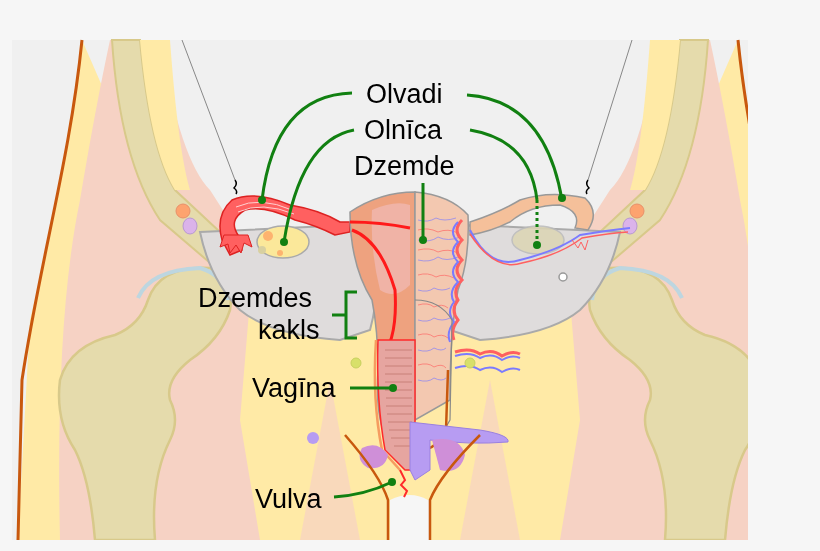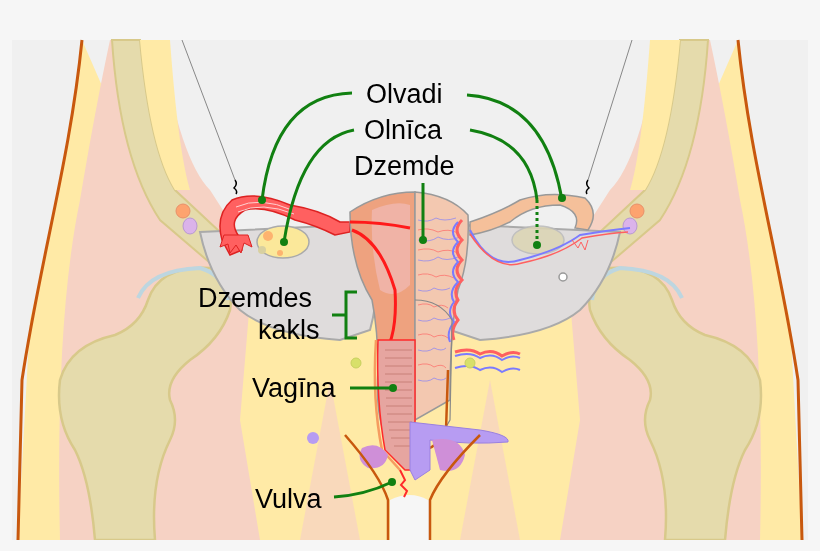--- a/index.html
+++ b/index.html
@@ -1,16 +1,16 @@
 <!DOCTYPE html>
 <html><head>
   <meta charset="utf-8">
   <style>
     html, body { margin: 0; padding: 0; background: #f6f6f6; }
-    .canvas { position: relative; width: 820px; height: 551px; overflow: hidden; background: #3b82f6; }
+    .canvas { position: relative; width: 748px; height: 551px; overflow: hidden; background: #3b82f6; }
     svg { position: absolute; left: 0; top: 0; }
     .lbl { font-family: "Liberation Sans", "DejaVu Sans", sans-serif; font-size: 27px; fill: #000; }
   </style>
 </head>
 <body>
 
 <div class="canvas">
 <svg width="820" height="551" viewBox="0 0 820 551">
 
   <rect x="0" y="0" width="820" height="551" fill="#f6f6f6"></rect>

